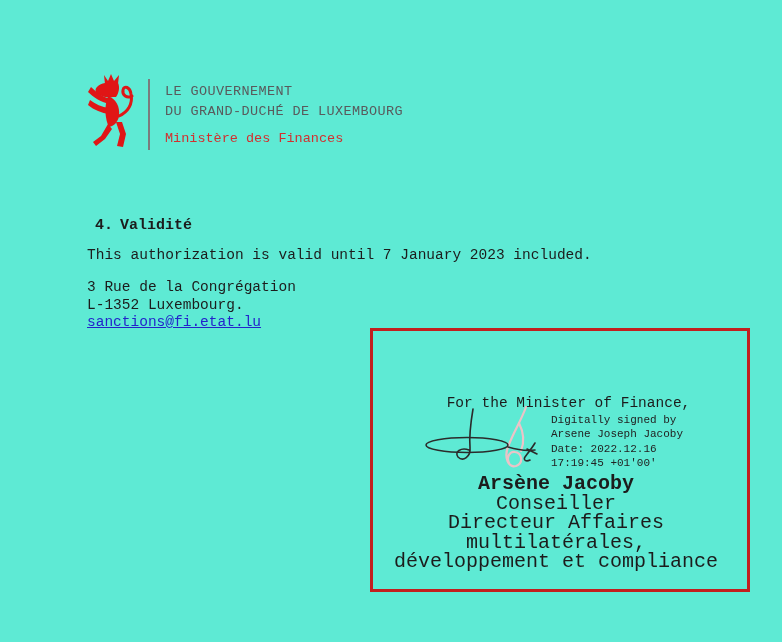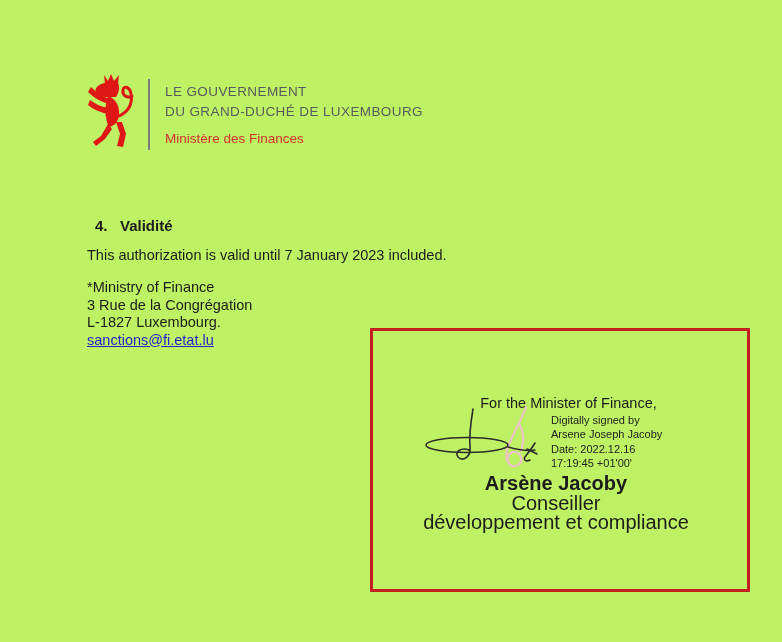--- a/index.html
+++ b/index.html
@@ -1,22 +1,22 @@
 <!DOCTYPE html>
 <html><head>
 <meta charset="utf-8">
 <style>
   * { margin: 0; padding: 0; box-sizing: border-box; }
   html, body { background: #ffffff; }
   .page {
     position: relative;
     width: 782px;
     height: 642px;
-    background: #bef264;
-    font-family: Liberation Sans, sans-serif;
+    background: #5eead4;
+    font-family: Liberation Mono, monospace;
     color: #1c1c1c;
     overflow: hidden;
   }
 
   
   .lion { position: absolute; left: 86px; top: 72px; width: 50px; height: 78px; }
   .logo-divider { position: absolute; left: 148px; top: 79px; width: 2px; height: 71px; background: #7b7b7d; }
   .logo-text { position: absolute; left: 165px; top: 82px; }
   .gov-line { font-size: 13.5px; line-height: 19.5px; color: #595a5c; letter-spacing: 0.4px; }
   .ministry-line { font-size: 13.5px; line-height: 19.5px; color: #d22f2f; margin-top: 8px; }
@@ -67,23 +67,22 @@
     </div>
   </div>
 
   <div class="section-heading">
     <span class="num">4.</span><span>Validité</span>
   </div>
 
   <p class="validity-paragraph">This authorization is valid until 7 January 2023 included.</p>
 
   <div class="contact-block">
-    <div>*Ministry of Finance</div>
     <div>3 Rue de la Congrégation</div>
-    <div>L-1827 Luxembourg.</div>
+    <div>L-1352 Luxembourg.</div>
     <a class="email-link">sanctions@fi.etat.lu</a>
   </div>
 
   <div class="sig-box">
     <div class="sig-intro">For the Minister of Finance,</div>
 
     <svg class="sig-scribble" viewBox="0 0 140 72" aria-hidden="true">
 
       <g fill="none" stroke="#ecc3c7" stroke-width="2.2" stroke-linecap="round">
         <path d="M103 2 C98 16 90 28 85 42 C81 52 85 63 93 61 C101 58 99 48 92 47 C87 46 83 52 86 58"></path>
@@ -102,17 +101,18 @@
     <div class="digital-text">
       <div>Digitally signed by</div>
       <div>Arsene Joseph Jacoby</div>
       <div>Date: 2022.12.16</div>
       <div>17:19:45 +01'00'</div>
     </div>
 
     <div class="signer-block">
       <div class="signer-name">Arsène Jacoby</div>
       <div>Conseiller</div>
+      <div>Directeur Affaires multilatérales,</div>
       <div>développement et compliance</div>
     </div>
   </div>
 
 </div>
 
 </body></html>

